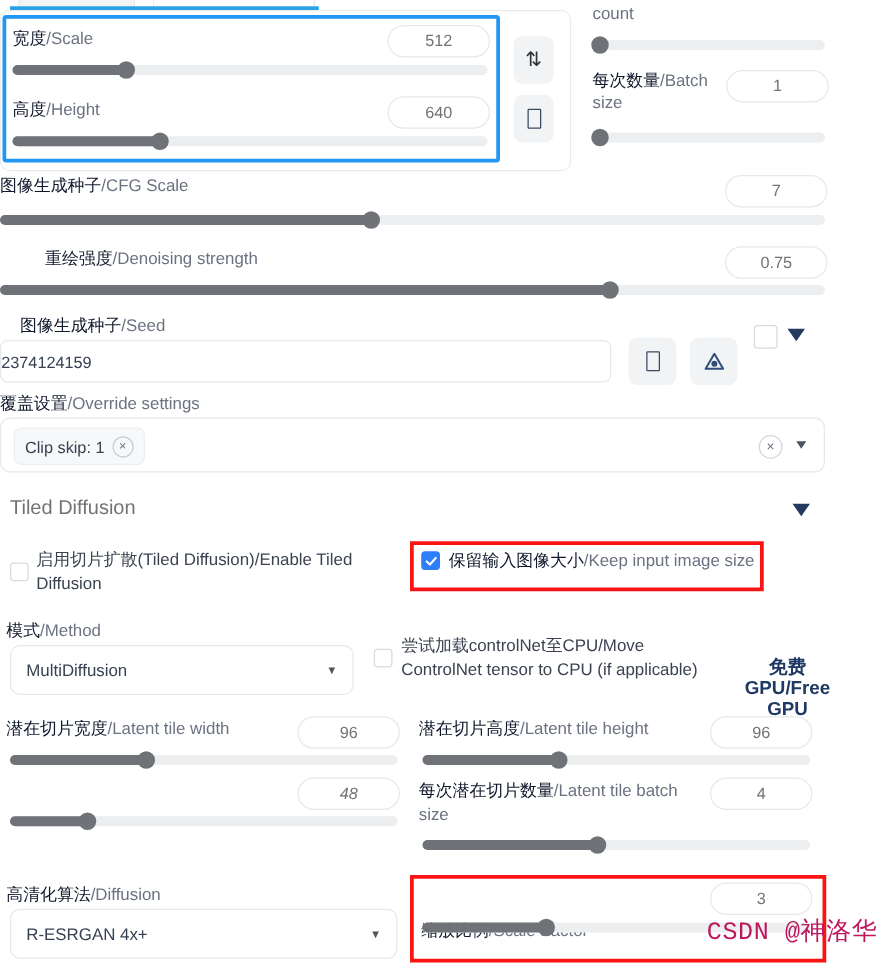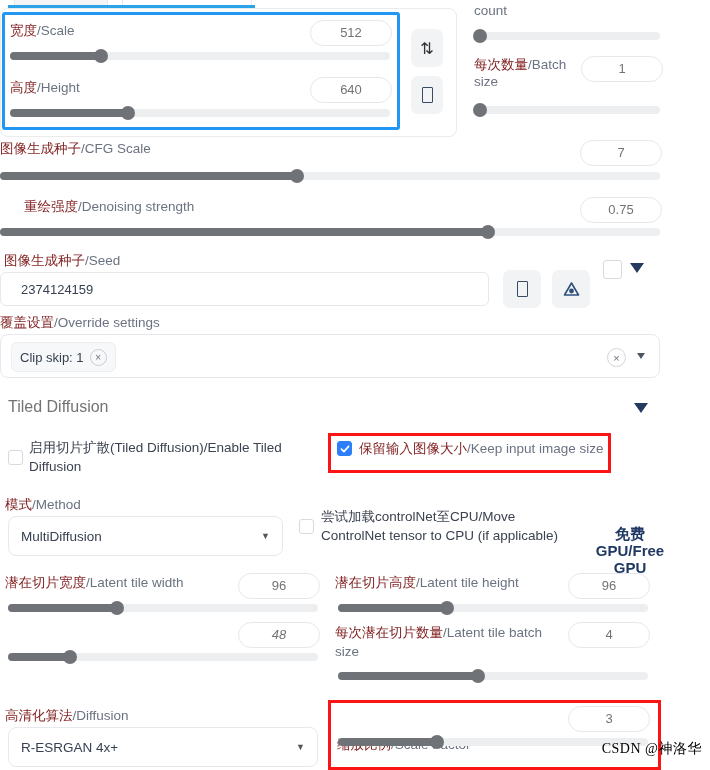--- a/index.html
+++ b/index.html
@@ -30,21 +30,21 @@
   }
   .tab-ghost.a { left: 14px;  width: 92px; background:#f3f4f6; }
   .tab-ghost.b { left: 122px; width: 128px; }
   .tab-underline {
     position: absolute; left: 8px; top: 5px; width: 247px; height: 4px;
     background: #2ba3e8;
   }
 
   
   .lbl { color: #4b5563; font-size: 13.5px; line-height: 17px; }
-  .lbl .cn { color: #7f1d1d; }
+  .lbl .cn { color: #0f172a; }
   .lbl .en { color: #6b7280; }
 
   
   .numbox {
     border: 1px solid #e6e8eb; border-radius: 16px; background: #fff;
     height: 24px; line-height: 24px; text-align: center;
     font-size: 13px; color: #737373;
   }
 
   
@@ -72,21 +72,21 @@
 
   .sidebtn {
     position: absolute; width: 32px; height: 38px;
     background: #f1f3f5; border-radius: 7px;
     display: flex; align-items: center; justify-content: center;
   }
 
   
   .textbox {
     border: 1px solid #e6e8eb; border-radius: 6px; background: #fff;
-    height: 34px; line-height: 34px; padding: 0 20px;
+    height: 34px; line-height: 34px; padding: 0 0;
     font-size: 13px; color: #374151; box-sizing: border-box;
   }
 
   
   .cbox {
     width: 15px; height: 15px; box-sizing: border-box;
     border: 1px solid #d7dade; border-radius: 3px; background: #fff;
   }
   .cbox.on {
     background: #2d7ff9; border-color: #2d7ff9;
@@ -106,22 +106,22 @@
   
   .redbox {
     position: absolute; border: 3px solid #fa1414; box-sizing: border-box;
   }
 
   
   .tri-down { width:0;height:0;border-left:7px solid transparent;border-right:7px solid transparent;border-top:10px solid #243a5e; }
   .caret-sm { width:0;height:0;border-left:4.5px solid transparent;border-right:4.5px solid transparent;border-top:6px solid #4b5563; }
   .watermark {
     position: absolute; right: 8px; bottom: 12px;
-    color: #000000; font-size: 14px; letter-spacing: .5px;
-    font-family: Liberation Serif, serif;
+    color: #be185d; font-size: 20px; letter-spacing: .5px;
+    font-family: Liberation Mono, monospace;
   }
   .freegpu {
     position: absolute; text-align: center; font-weight: bold;
     color: #1f3864; font-size: 15px; line-height: 17px;
   }
   .pill {
     display: inline-flex; align-items: center; gap: 6px;
     background: #f7f8f9; border: 1px solid #eceef0; border-radius: 6px;
     height: 28px; padding: 0 8px; font-size: 13px; color: #374151;
   }
@@ -199,31 +199,31 @@
   <div style="position:absolute;left:0px;top:140px;" class="lbl">
     <span class="cn">图像生成种子</span><span class="en">/</span><span class="en">CFG Scale</span>
   </div>
   <div class="numbox" style="position:absolute;left:580px;top:140px;width:80px;">7</div>
   <div class="slider" style="position:absolute;left:0px;top:170px;width:660px;">
     <div class="track"></div>
     <div class="fill" id="f-cfg" style="width: 45%;"></div>
     <div class="thumb" id="t-cfg" style="left: 45%;"></div>
   </div>
 
-  <div style="position:absolute;left:0px;top:198px;padding-left:24px;" class="lbl">
+  <div style="position:absolute;left:12px;top:198px;padding-left:24px;" class="lbl">
     <span class="cn">重绘强度</span><span class="en">/</span><span class="en">Denoising strength</span>
   </div>
   <div class="numbox" style="position:absolute;left:580px;top:197px;width:80px;">0.75</div>
   <div class="slider" style="position:absolute;left:0px;top:226px;width:660px;">
     <div class="track"></div>
     <div class="fill" id="f-dn" style="width: 74%;"></div>
     <div class="thumb" id="t-dn" style="left: 74%;"></div>
   </div>
 
-  <div style="position:absolute;left:4px;top:252px;" class="lbl">
+  <div style="position:absolute;left:16px;top:252px;" class="lbl">
     <span class="cn">图像生成种子</span><span class="en">/</span><span class="en">Seed</span>
   </div>
   <div class="textbox" style="position:absolute;left:0px;top:272px;width:489px;">2374124159</div>
 
   <div class="sidebtn" style="left:503px;top:270px;width:38px;height:38px;">
     <span style="display:inline-block;width:9px;height:14px;border:1.6px solid #3b4a63;border-radius:1px;"></span>
   </div>
   <div class="sidebtn" style="left:552px;top:270px;width:38px;height:38px;">
     <svg width="17" height="15" viewBox="0 0 17 15">
       <path d="M8.5 1 L15.5 13 L1.5 13 Z" fill="none" stroke="#2f4f7a" stroke-width="1.6" stroke-linejoin="round"></path>

